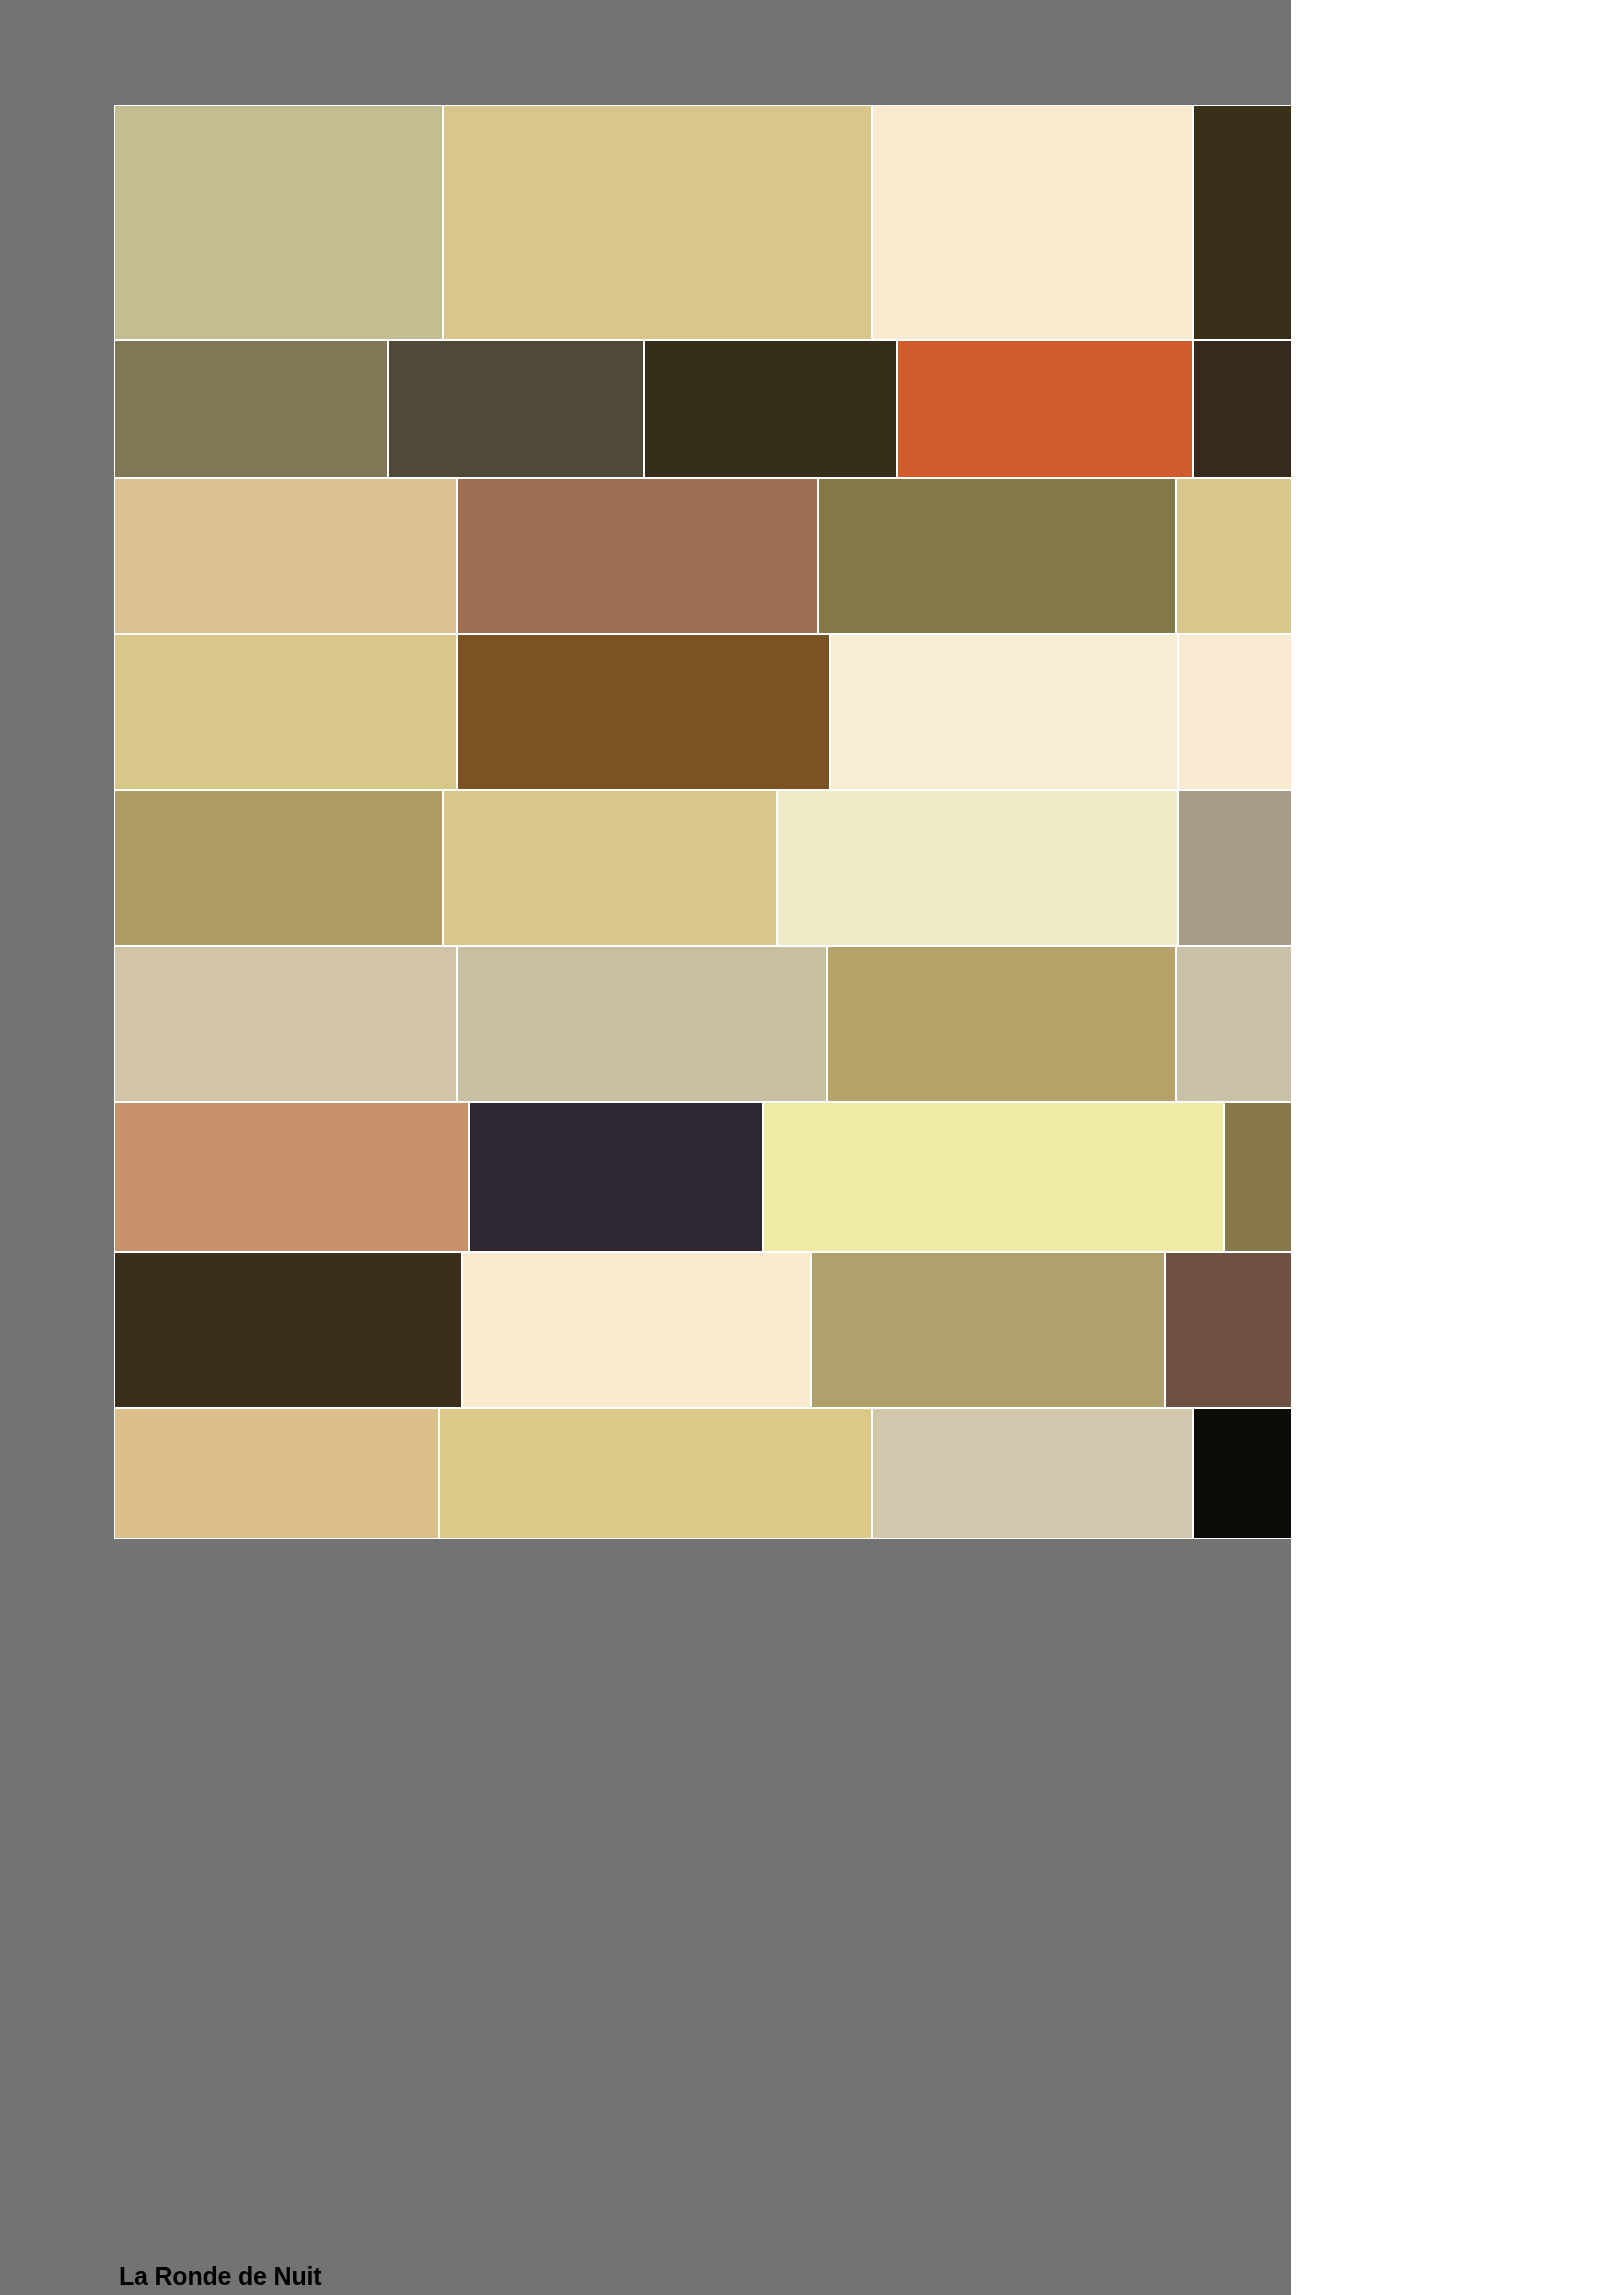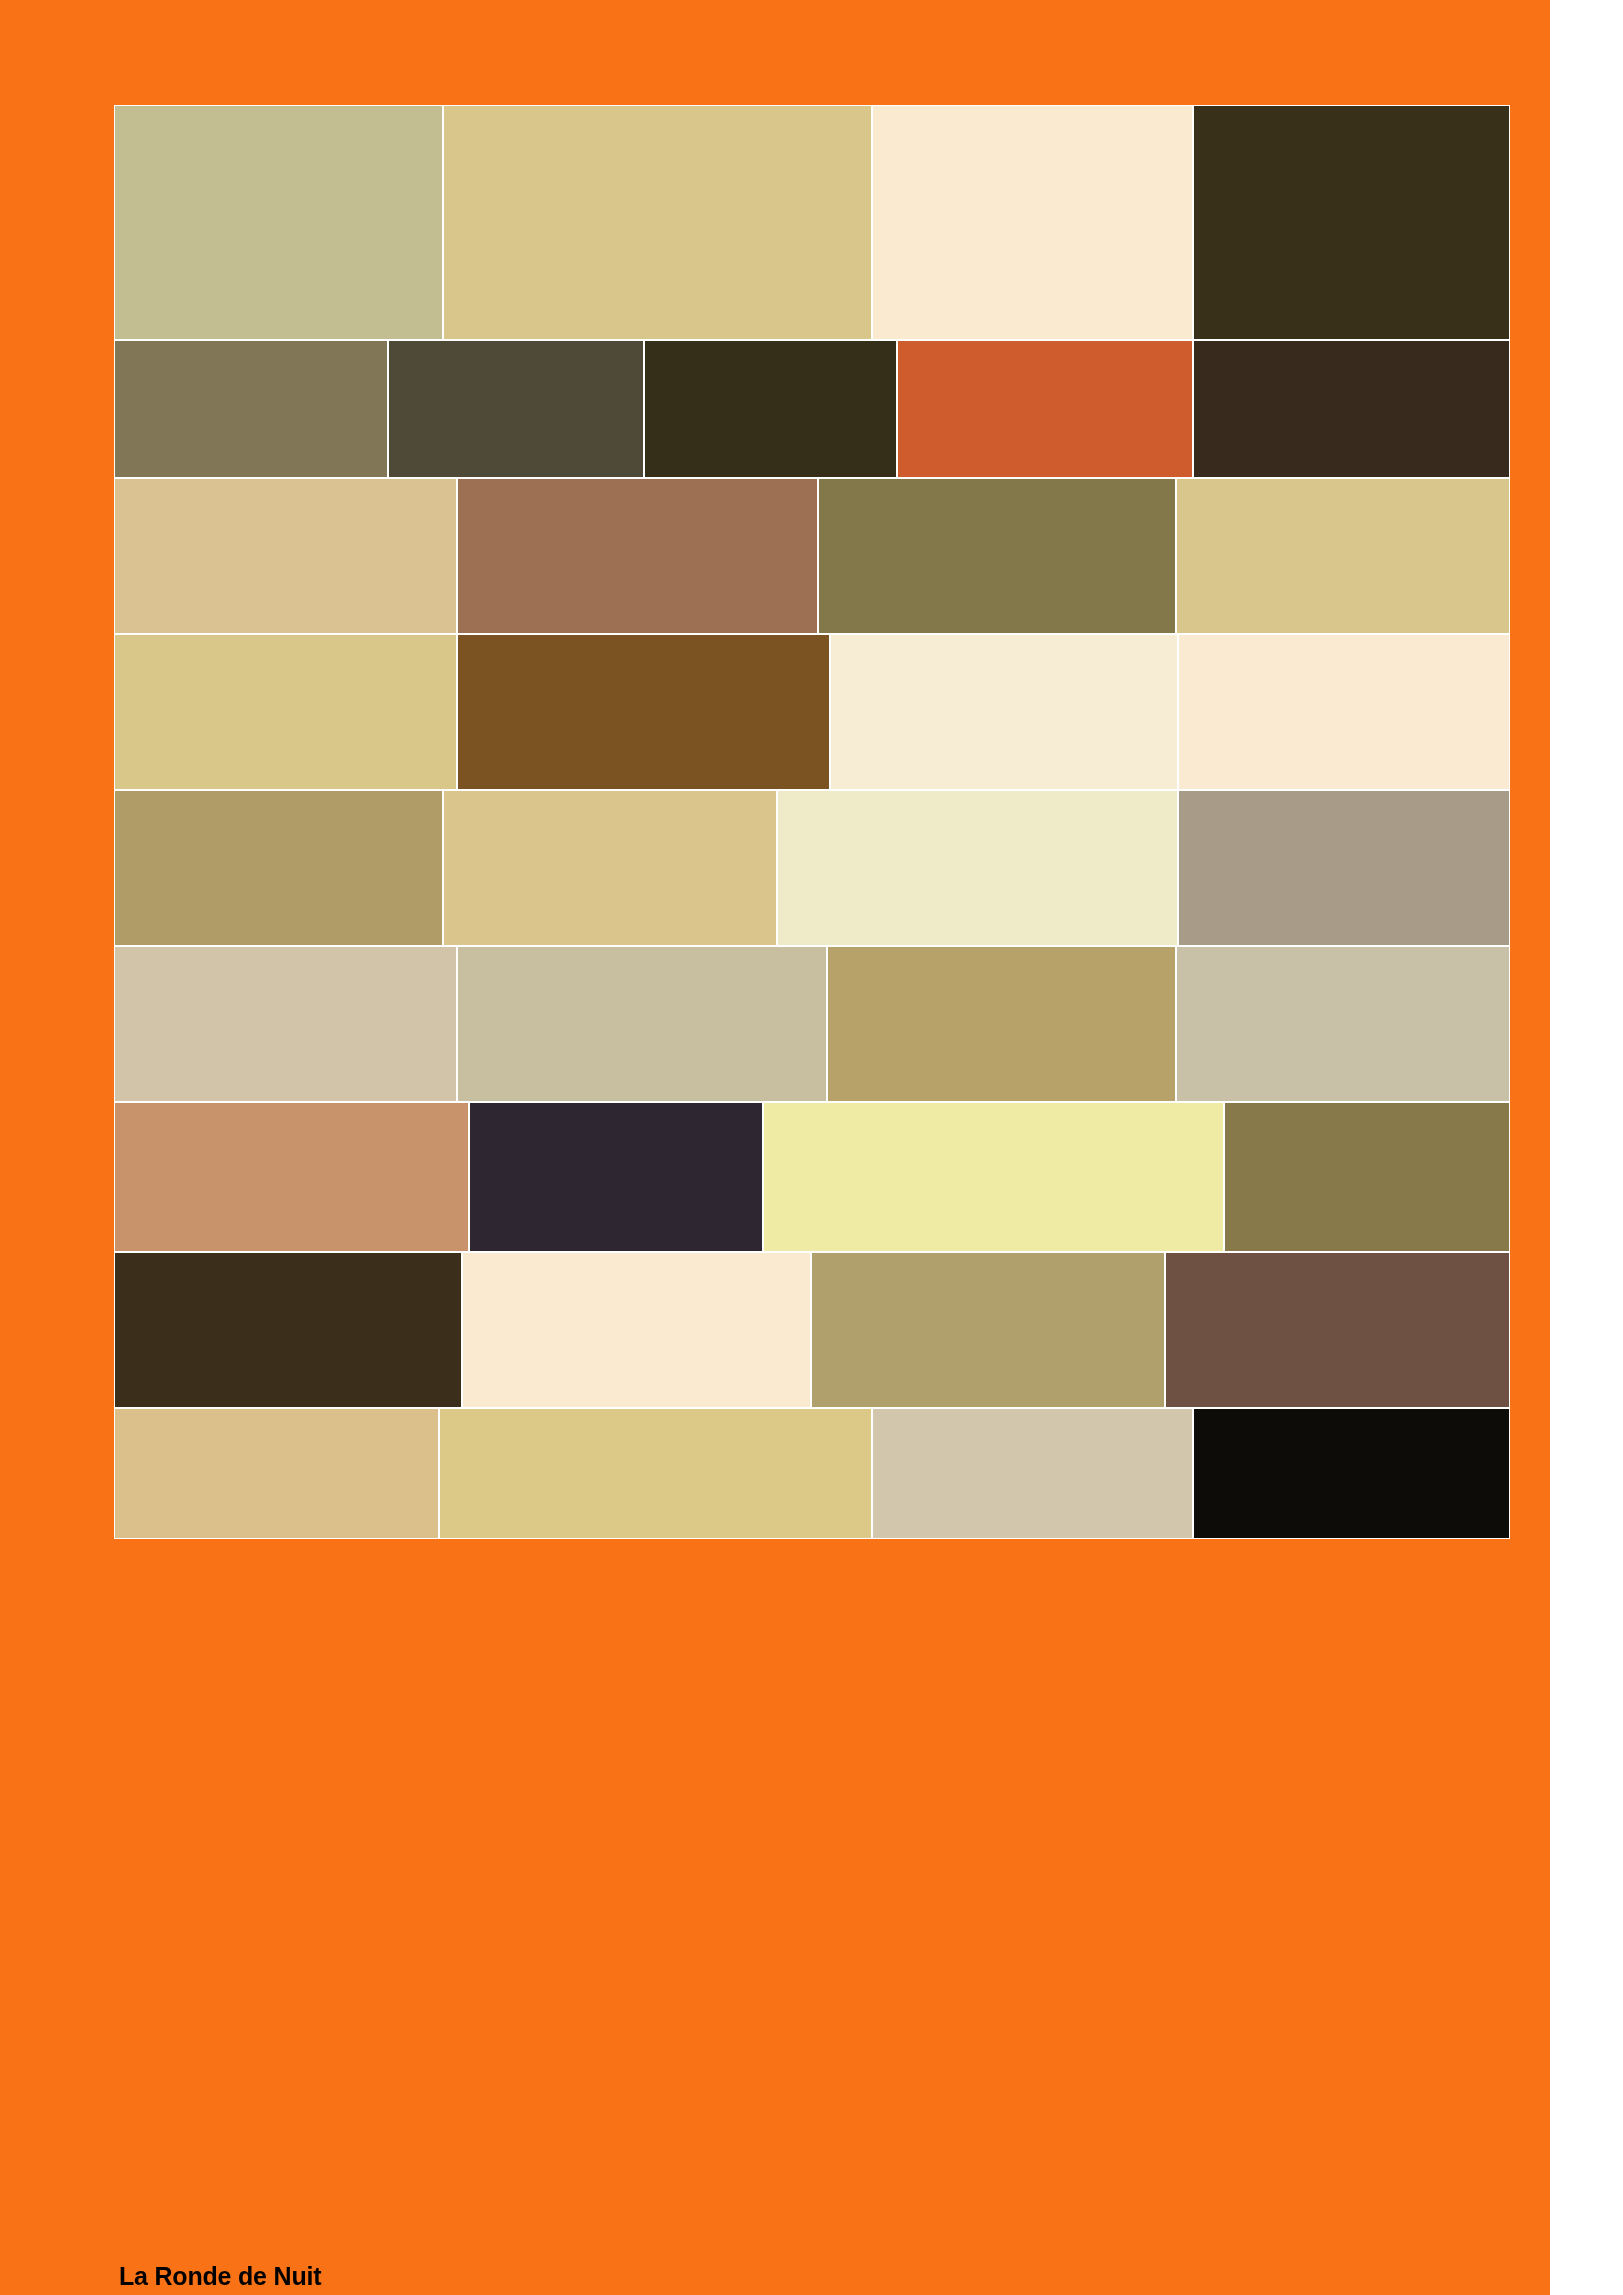--- a/index.html
+++ b/index.html
@@ -6,23 +6,23 @@
   html, body {
     margin: 0;
     padding: 0;
     background: #ffffff;
   }
   body {
     font-family: "Liberation Sans", sans-serif;
   }
   .sheet {
     position: relative;
-    width: 1550px;
+    width: 1291px;
     height: 2295px;
-    background: #f97316;
+    background: #737373;
     overflow: hidden;
   }
   .palette-grid {
     position: absolute;
     left: 114px;
     top: 105px;
     width: 1396px;
     height: 2082px;
     display: flex;
     flex-direction: column;

